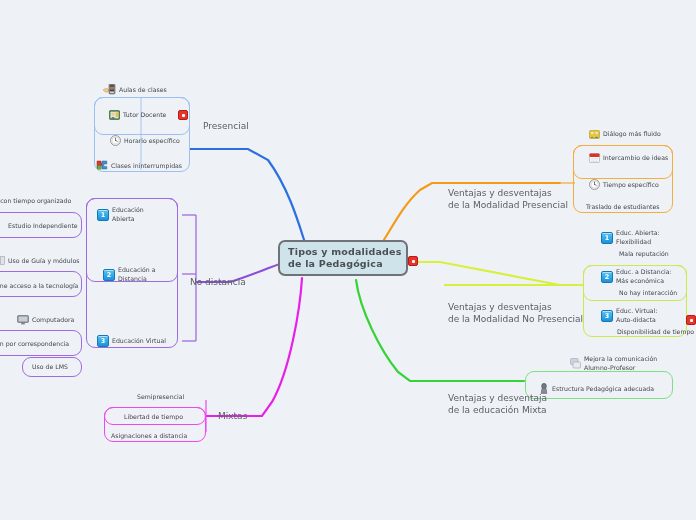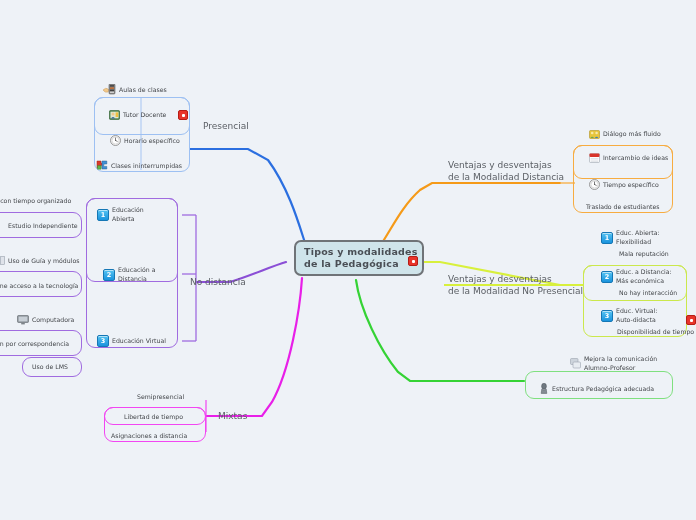--- a/index.html
+++ b/index.html
@@ -6,38 +6,38 @@
   body{
     width:696px;height:520px;
     background:#eef2f7;
     font-family:"DejaVu Sans","Liberation Sans",sans-serif;
     overflow:hidden;
     position:relative;
   }
   #stage{position:absolute;left:0;top:0;width:696px;height:520px;}
   svg.links{position:absolute;left:0;top:0;width:696px;height:520px;pointer-events:none;}
 
-  .node{position:absolute;box-sizing:border-box;margin-left:16px;}
+  .node{position:absolute;box-sizing:border-box;}
 
   
   .central{
     left:278px;top:240px;width:130px;height:36px;
     background:#cfe4ea;
     border:2px solid #6f7377;
     border-radius:7px;
     display:flex;align-items:center;justify-content:flex-start;
     padding-left:8px;
   }
   .central .txt{
     font-size:9.5px;font-weight:bold;color:#4a4f55;line-height:12px;letter-spacing:.2px;
   }
 
   
   .blabel{position:absolute;font-size:9px;font-weight:normal;color:#5c6066;white-space:nowrap;}
-  .blabel.two{line-height:12px;}
+  .blabel.two{line-height:12px;margin-top:28px;}
 
   
   .leaf{position:absolute;font-size:6.2px;color:#43464a;white-space:nowrap;display:flex;align-items:center;gap:3px;line-height:8px;}
   .leaf .lbl{display:block;}
   .leaf.two .lbl{line-height:8.5px;white-space:pre-line;}
 
   
   .bound{position:absolute;box-sizing:border-box;border-radius:9px;background:transparent;}
 
   
@@ -122,25 +122,29 @@
   <div class="redmark" style="left:408px;top:256px;position:absolute;">
       <i></i>
     </div>
 
   <div class="blabel" style="left:203px;top:121px;">Presencial</div>
   <div class="blabel" style="left:190px;top:277px;">No distancia</div>
   <div class="blabel" style="left:218px;top:411px;">Mixtas</div>
 
   <div class="blabel two" style="left:448px;top:159px;">
     <span>Ventajas y desventajas</span><br>
-    <span>de la Modalidad  Distancia</span>
+    <span>de la Modalidad  Presencial</span>
   </div>
   <div class="blabel two" style="left:448px;top:273px;">
     <span>Ventajas y desventajas</span><br>
     <span>de la Modalidad No Presencial</span>
+  </div>
+  <div class="blabel two" style="left:448px;top:364px;">
+    <span>Ventajas y desventaja</span><br>
+    <span>de la educación Mixta</span>
   </div>
 
   <div class="leaf" style="left:103px;top:84px;">
     <span class="ic">
       <svg width="13" height="11" viewBox="0 0 13 11">
         <path d="M0 6 q3-3 5-1 l1 1 -1 2 q-3 1-5-2z" fill="#f2c88a" stroke="#c99d5e" stroke-width=".5"></path>
         <rect x="6" y="0" width="6" height="10" rx="1" fill="#8c8c8c" stroke="#5a5a5a" stroke-width=".6"></rect>
         <rect x="7" y="1.2" width="4" height="1.4" fill="#3f3f3f"></rect>
         <rect x="7" y="3.4" width="4" height="1.4" fill="#c96a2a"></rect>
         <rect x="7" y="5.6" width="4" height="1.4" fill="#3f3f3f"></rect>

